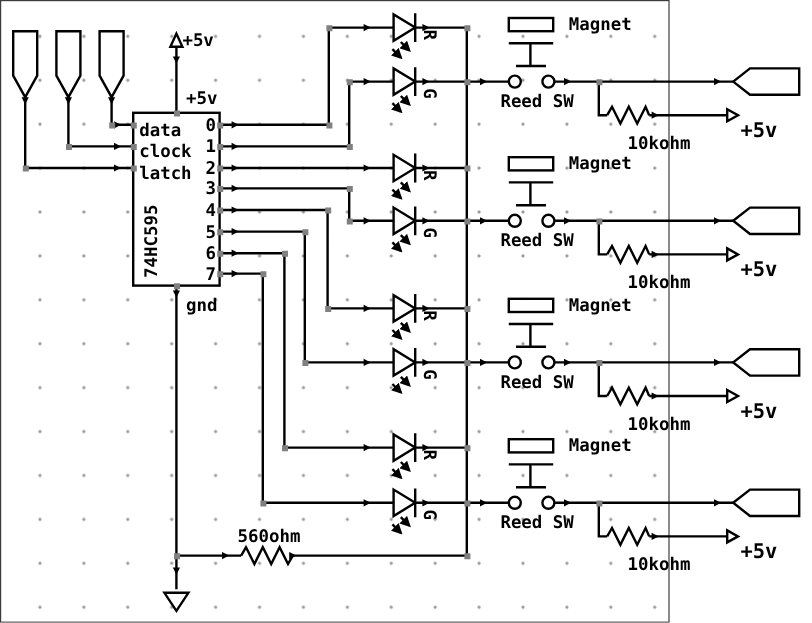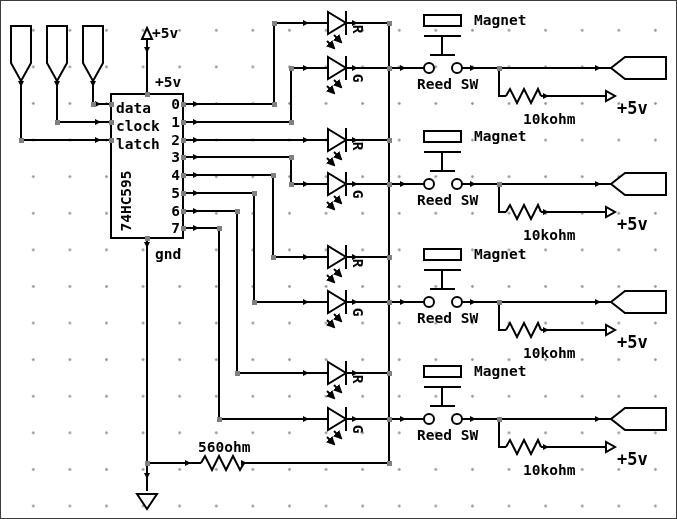--- a/index.html
+++ b/index.html
@@ -1,18 +1,18 @@
 <!DOCTYPE html>
 <html><head>
 <meta charset="utf-8">
 <style>
   html,body{margin:0;padding:0;background:#fff;}
   .canvas{
     position:relative;
-    width:677px;height:519px;
+    width:558px;height:519px;
     box-sizing:border-box;
     background-color:#ffffff;
     border:1px solid #3c3c3c;
     background-image:radial-gradient(circle,#9a9a9a 1px,rgba(0,0,0,0) 1.6px);
     background-size:36.6px 36.6px;
     background-position:14px 11px;
     font-family:"DejaVu Sans Mono", monospace;
   }
   svg{position:absolute;left:0;top:0;}
   .wire{stroke:#000;stroke-width:2;fill:none;}

